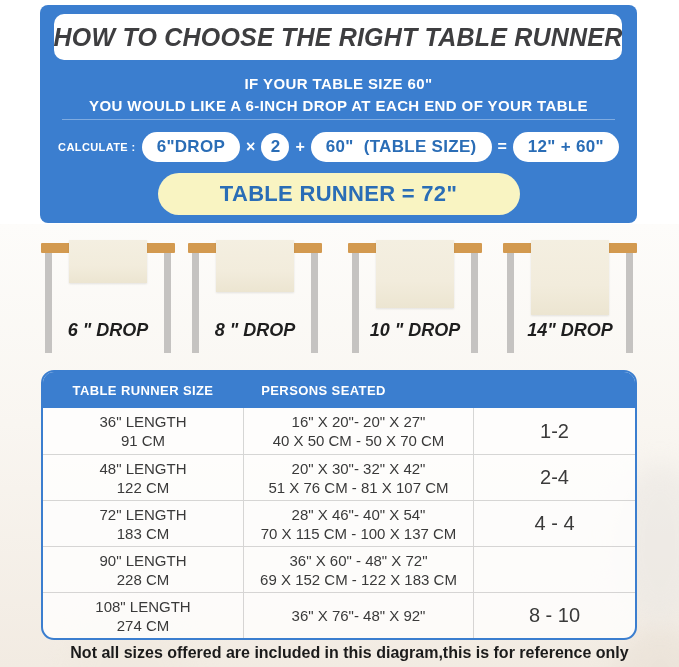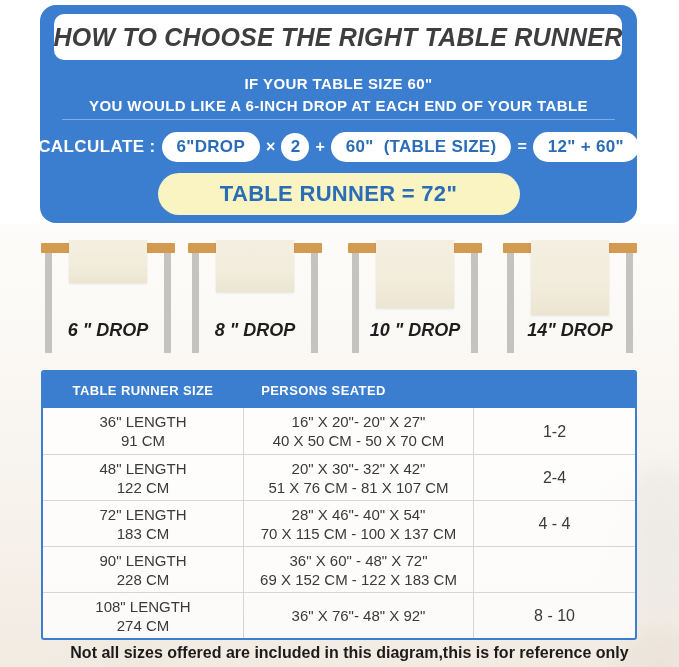--- a/index.html
+++ b/index.html
@@ -14,21 +14,21 @@
     background:linear-gradient(180deg,#fdfcfa 0%,#f9f6f1 45%,#f2ebe2 100%);
   }
   .blob { position:absolute; border-radius:50%; filter:blur(12px); }
   .blob3 { left:600px; top:400px; width:120px; height:260px; background:#e6ddd2; opacity:.5; }
   .blob4 { left:615px; top:240px; width:90px; height:160px; background:#eae7e3; opacity:.6; }
   .blob6 { left:60px; top:380px; width:140px; height:220px; background:#efe8de; opacity:.45; }
 
   
   .blue-panel {
     position:absolute; left:40px; top:5px; width:597px; height:218px;
-    background:var(--panel-blue,#3b7ecf); border-radius:16px;
+    background:var(--panel-blue,#3b7ecf); border-radius:8px;
   }
   .title-box {
     position:absolute; left:14px; right:15px; top:9px; height:46px;
     background:#ffffff; border-radius:10px;
     display:flex; align-items:center; justify-content:center;
   }
   .title-box h1 {
     font-size:25px; font-weight:800; font-style:italic; color:#3e3e40; letter-spacing:.2px;
     white-space:nowrap;
   }
@@ -39,21 +39,21 @@
   .sub1 { top:70px; }
   .sub2 { top:92px; }
   .panel-divider {
     position:absolute; left:22px; right:22px; top:114px; height:1px;
     background:rgba(255,255,255,.35);
   }
   .formula-row {
     position:absolute; left:0; top:126px; width:100%; height:32px;
     display:flex; align-items:center; justify-content:center; gap:6px;
   }
-  .calc-label { color:#ffffff; font-weight:800; font-size:17px; letter-spacing:.4px; white-space:pre; }
+  .calc-label { color:#ffffff; font-weight:800; font-size:11px; letter-spacing:.4px; white-space:pre; }
   .pill {
     background:#ffffff; color:var(--pill-text-blue,#2a6db6);
     font-weight:800; font-size:17px; letter-spacing:.3px;
     padding:5px 15px; border-radius:18px; white-space:pre; line-height:20px;
   }
   .circle {
     width:28px; height:28px; border-radius:50%; background:#ffffff;
     color:var(--pill-text-blue,#2a6db6); font-weight:800; font-size:17px;
     display:flex; align-items:center; justify-content:center; flex:0 0 auto;
   }
@@ -81,37 +81,37 @@
     box-shadow:0 1px 2px rgba(0,0,0,.10); z-index:2;
   }
   .drop-label {
     position:absolute; top:90px; left:0; width:100%; text-align:center;
     font-size:18px; font-weight:800; font-style:italic; color:#1e1e1e; white-space:pre;
   }
 
   
   .size-table {
     position:absolute; left:41px; top:370px; width:596px;
-    border:2px solid var(--panel-blue,#3b7ecf); border-radius:3px;
+    border:2px solid var(--panel-blue,#3b7ecf); border-radius:13px;
     background:rgba(255,255,255,.78); overflow:hidden;
   }
   .thead { display:flex; background:var(--panel-blue,#3b7ecf); height:36px; }
   .th {
     color:#ffffff; font-weight:700; font-size:13px; letter-spacing:.4px;
     display:flex; align-items:center; justify-content:center; text-align:center;
   }
   .c1 { width:200px; } .c2 { width:231px; } .c3 { width:161px;text-align:right; }
   .trow { display:flex; height:46px; border-top:1px solid rgba(140,140,140,.35); }
   .trow:first-child { border-top:none; }
   .td {
     display:flex; flex-direction:column; align-items:center; justify-content:center;
     text-align:center; color:#3a3a3a; font-size:15px; line-height:19px; white-space:pre;
   }
   .td.c2 { border-left:1px solid rgba(140,140,140,.35); border-right:1px solid rgba(140,140,140,.35); }
-  .td.c3 { font-size:16px; }
+  .td.c3 { font-size:20px; }
 
   .footer-note {
     position:absolute; left:10px; top:644px; width:100%; text-align:center;
     font-size:16px; font-weight:700; color:#1b1b1b;
   }
 </style>
 </head>
 <body>
 
 <div class="page">

